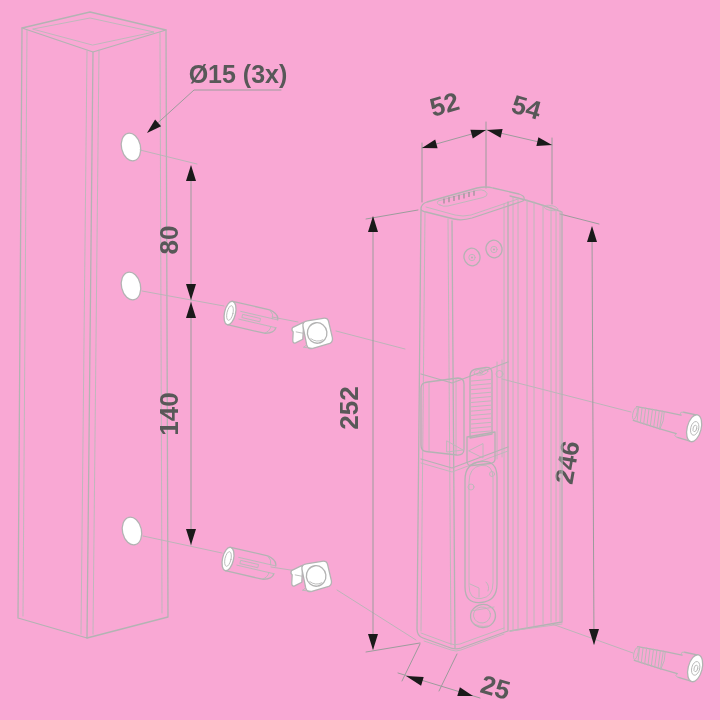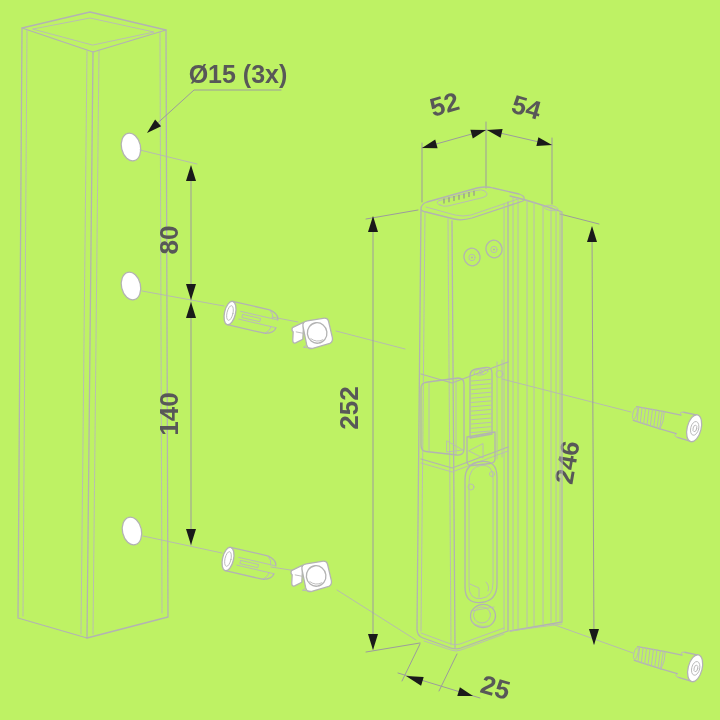--- a/index.html
+++ b/index.html
@@ -1,16 +1,16 @@
 <!DOCTYPE html>
 <html><head>
 <meta charset="utf-8">
 <style>
   html,body{margin:0;padding:0;background:#ffffff;}
-  .canvas{position:relative;width:720px;height:720px;background:#bef264;overflow:hidden;
+  .canvas{position:relative;width:720px;height:720px;background:#f9a8d4;overflow:hidden;
           font-family:"Liberation Sans", sans-serif;}
   svg{display:block;}
   .geo{stroke:#b3b3b3;stroke-width:1.3;fill:none;stroke-linecap:round;stroke-linejoin:round;}
   .geo2{stroke:#b9b9b9;stroke-width:0.9;fill:none;stroke-linecap:round;stroke-linejoin:round;}
   .geow{stroke:#b3b3b3;stroke-width:1.3;fill:#ffffff;stroke-linejoin:round;}
   .dim{stroke:#9c9c9c;stroke-width:1;fill:none;stroke-linecap:round;}
   .axis{stroke:#b5b5b5;stroke-width:0.9;fill:none;stroke-linecap:round;}
   .arrow{fill:#1a1a1a;stroke:none;}
   .dimtext{font-family:"Liberation Sans", sans-serif;font-weight:700;font-size:26px;fill:#585858;}
   .dimtext-sm{font-family:"Liberation Sans", sans-serif;font-weight:700;font-size:25px;fill:#585858;}

